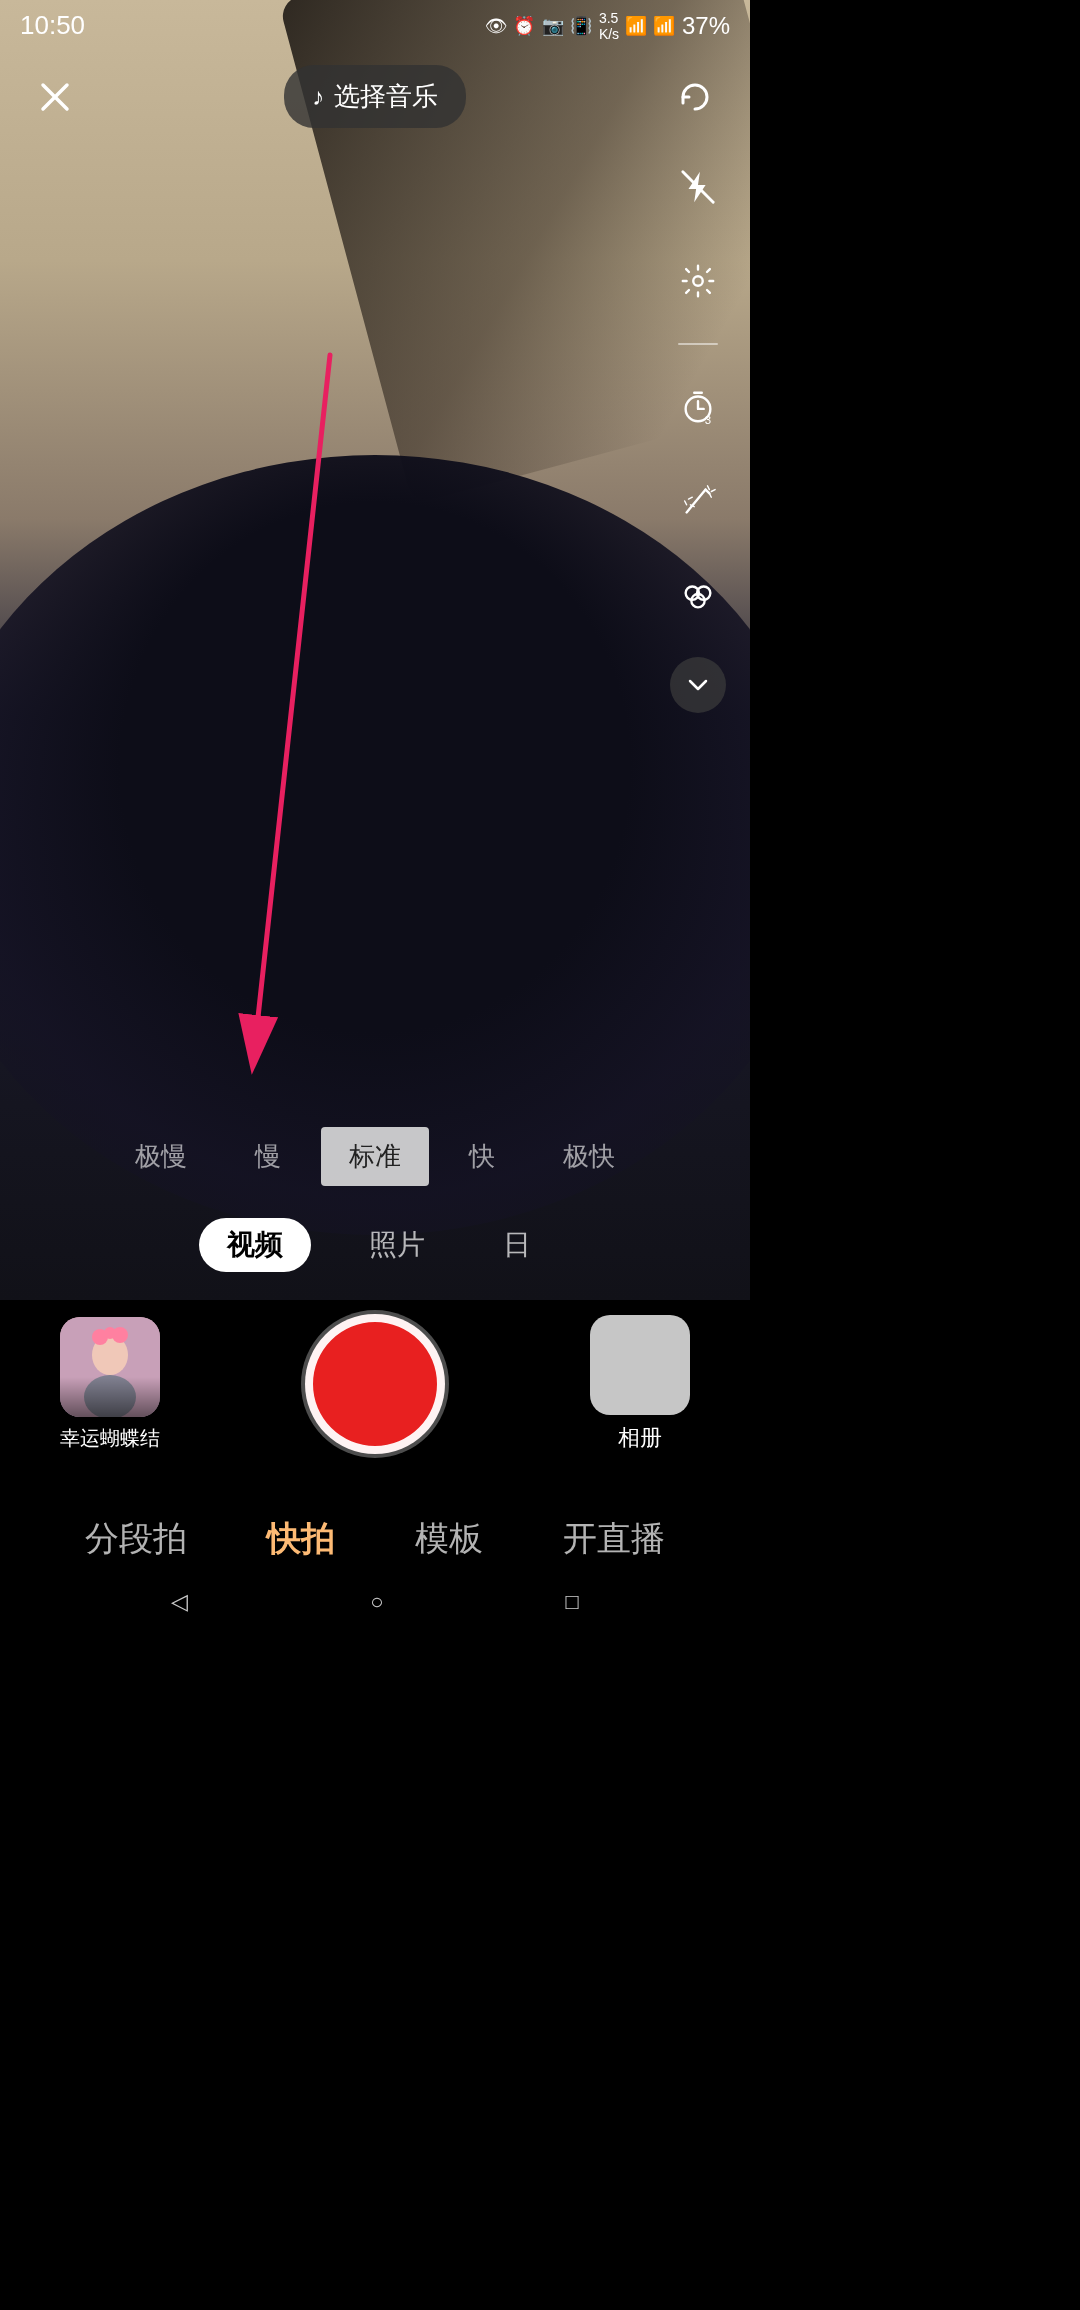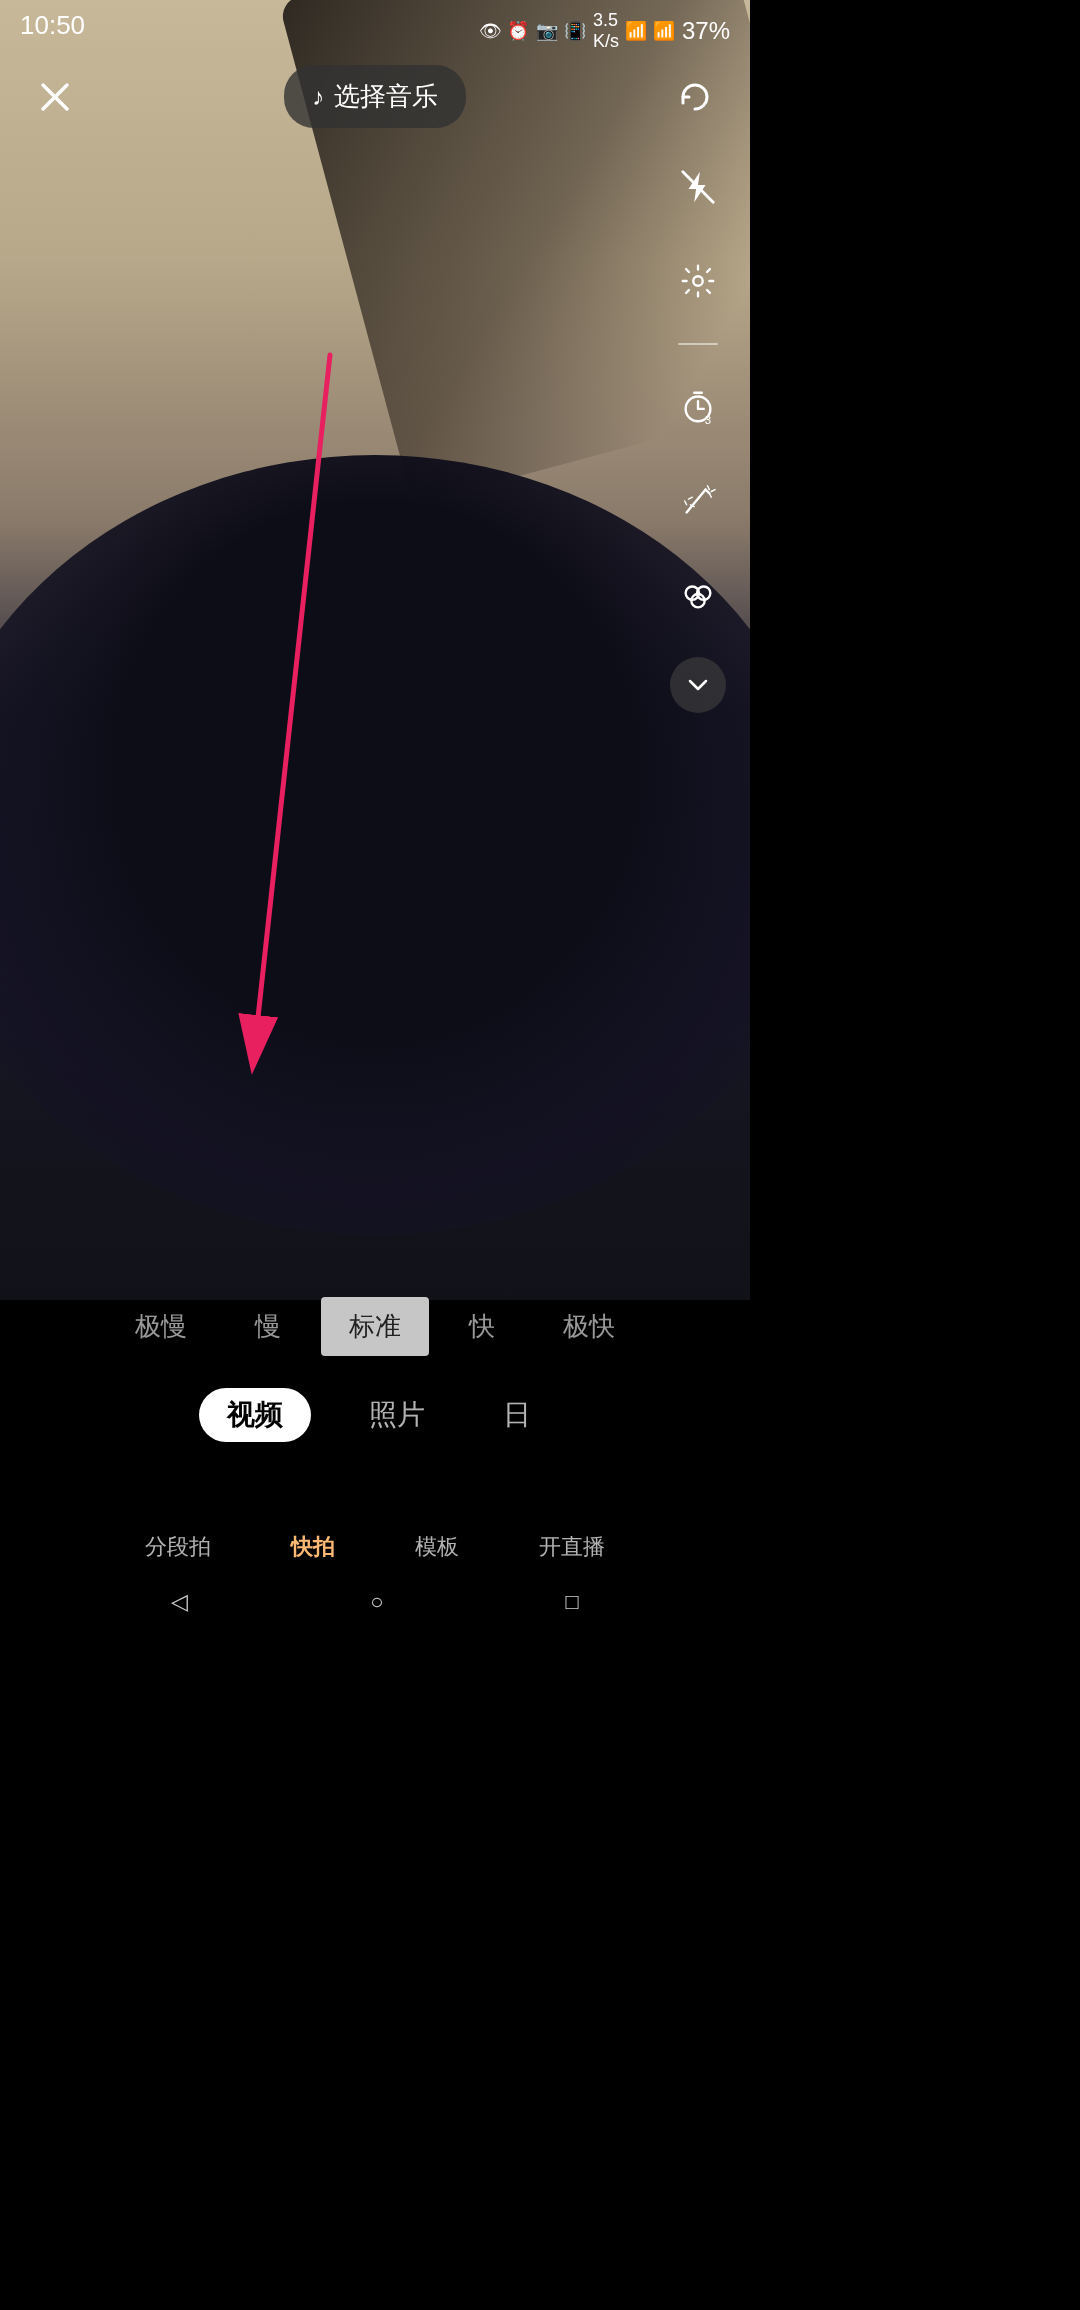--- a/index.html
+++ b/index.html
@@ -329,21 +329,21 @@
       background: #000;
       padding: 18px 0 10px;
       display: flex;
       align-items: center;
       justify-content: center;
       gap: 60px;
     }
 
     .nav-item {
       color: rgba(255,255,255,0.7);
-      font-size: 22px;
+      font-size: 34px;
       cursor: pointer;
       padding: 8px 10px;
       text-align: right;
     }
 
     .nav-item.active {
       color: #fdba74;
       font-weight: 700;
     }
 
@@ -398,21 +398,21 @@
   <line x1="330" y1="355" x2="255" y2="1045" stroke="#e82060" stroke-width="5" marker-end="url(#arrowhead)" stroke-linecap="round"></line>
 </svg>
 
 <div class="status-bar">
   <span class="status-time">10:50</span>
   <div class="status-icons">
     <span class="status-icon">👁</span>
     <span class="status-icon">⏰</span>
     <span class="status-icon">📷</span>
     <span class="status-icon">📳</span>
-    <span class="status-icon" style="font-size:18px;">3.5<br>K/s</span>
+    <span class="status-icon" style="font-size:14px;">3.5<br>K/s</span>
     <span class="status-icon">📶</span>
     <span class="status-icon">📶</span>
     <span class="status-battery">37%</span>
   </div>
 </div>
 
 <div class="top-controls">
   <div class="close-btn">
     <svg viewBox="0 0 36 36" fill="none">
       <line x1="6" y1="6" x2="30" y2="30" stroke="white" stroke-width="3.5" stroke-linecap="round"></line>
@@ -493,20 +493,47 @@
     <div class="speed-item">快</div>
     <div class="speed-item">极快</div>
   </div>
 
   <div class="mode-row">
     <div class="mode-item active">视频</div>
     <div class="mode-item">照片</div>
     <div class="mode-item icon-mode">日</div>
   </div>
 
+  <div class="shutter-row">
+
+    <div>
+      <div class="filter-thumb">
+        <div class="avatar-content">
+
+          <svg viewBox="0 0 100 100" width="100" height="100">
+            <rect width="100" height="100" fill="#c8a0b8"></rect>
+            <ellipse cx="50" cy="38" rx="18" ry="20" fill="#f0c8b8"></ellipse>
+            <ellipse cx="50" cy="80" rx="26" ry="22" fill="#808090"></ellipse>
+            <circle cx="40" cy="20" r="8" fill="#ff80a0"></circle>
+            <circle cx="60" cy="18" r="8" fill="#ff80a0"></circle>
+            <circle cx="50" cy="16" r="6" fill="#ff80a0"></circle>
+          </svg>
+        </div>
+        <div class="filter-thumb-overlay"></div>
+      </div>
+      <div class="filter-label">幸运蝴蝶结</div>
+    </div>
+
+    <div class="shutter-btn"></div>
+
+    <div>
+      <div class="album-thumb"></div>
+      <div class="album-label">相册</div>
+    </div>
+  </div>
 </div>
 
 <div class="bottom-nav">
   <div class="nav-item">分段拍</div>
   <div class="nav-item active">快拍</div>
   <div class="nav-item">模板</div>
   <div class="nav-item">开直播</div>
 </div>
 
 <div class="sys-nav">

